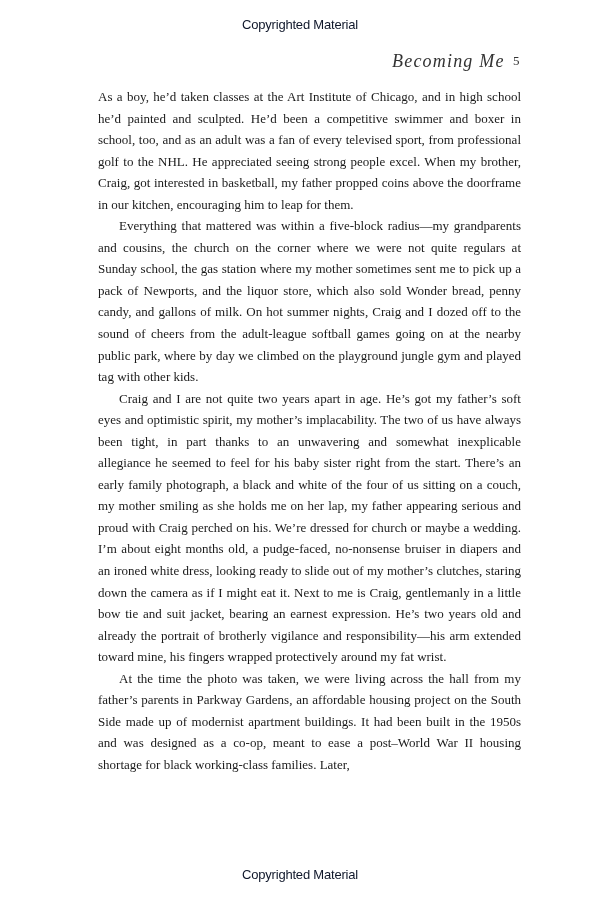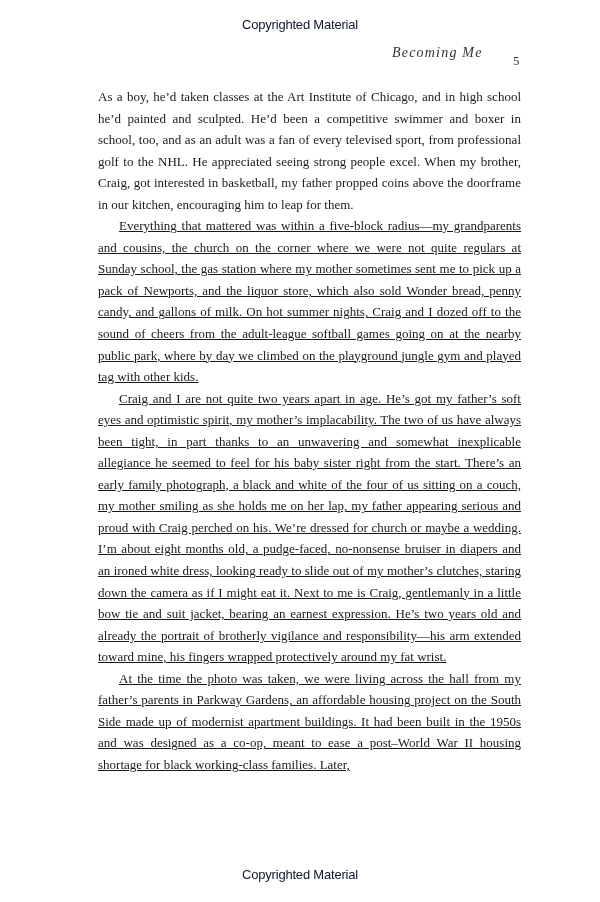--- a/index.html
+++ b/index.html
@@ -23,24 +23,24 @@
       font-family: "Liberation Sans", "DejaVu Sans", sans-serif;
       font-size: 13px;
       color: #0f172a;
       letter-spacing: -0.2px;
     }
     .watermark.top { top: 17px; }
     .watermark.bottom { top: 867px; }
 
     .running-head {
       position: absolute;
-      top: 45px;
+      top: 51px;
       left: 392px;
       font-style: italic;
-      font-size: 14px;
+      font-size: 18px;
       letter-spacing: 1.2px;
       color: #333;
     }
     .page-number {
       position: absolute;
       top: 53px;
       left: 513px;
       font-size: 13px;
       color: #333;
     }
@@ -54,21 +54,20 @@
     .para {
       margin: 0;
       font-size: 13px;
       line-height: 21.55px;
       text-align: justify;
       text-align-last: left;
       hyphens: none;
     }
     .para.indent {
       text-indent: 21px;
-      text-decoration: underline;
     }
     .para.continued {
       text-indent: 0;
     }
   </style>
 </head>
 <body>
 
 <div class="watermark top">Copyrighted Material</div>
 

